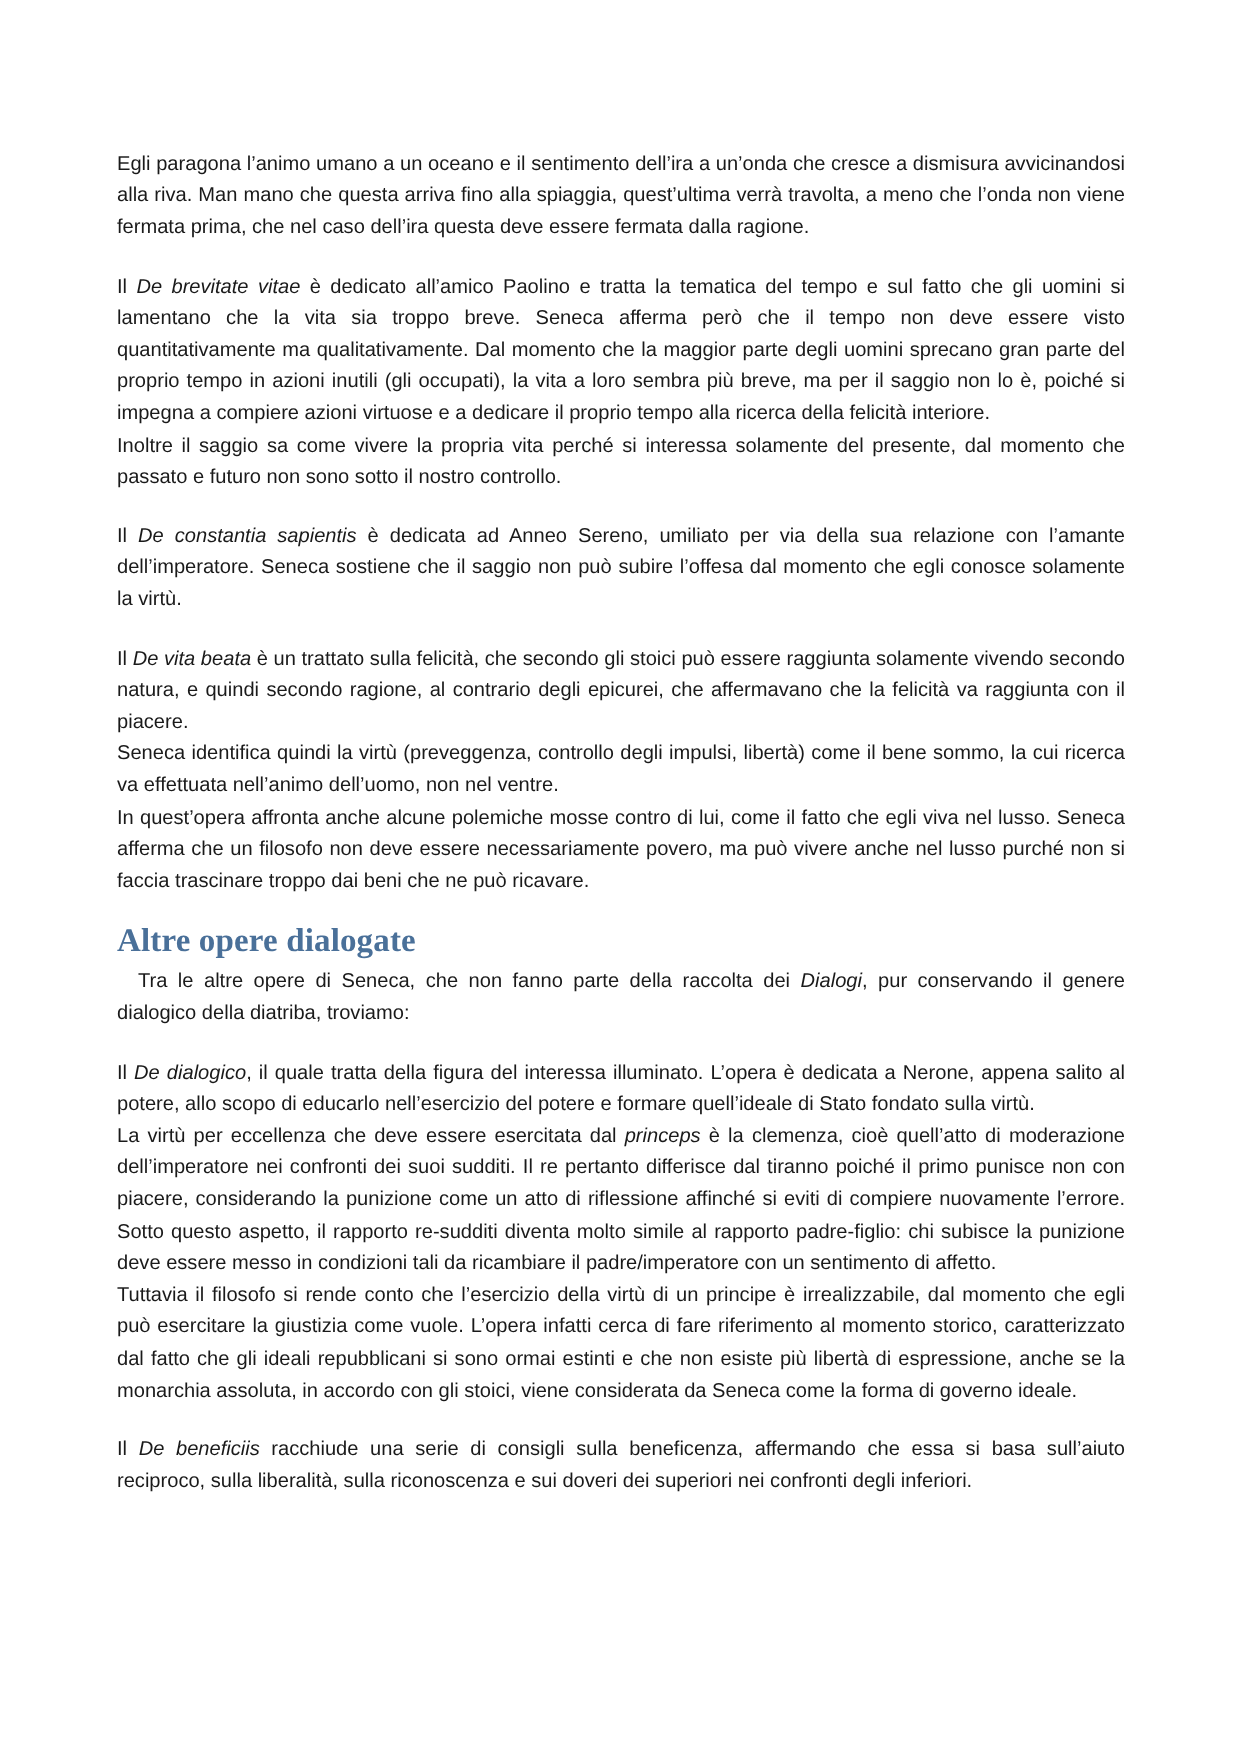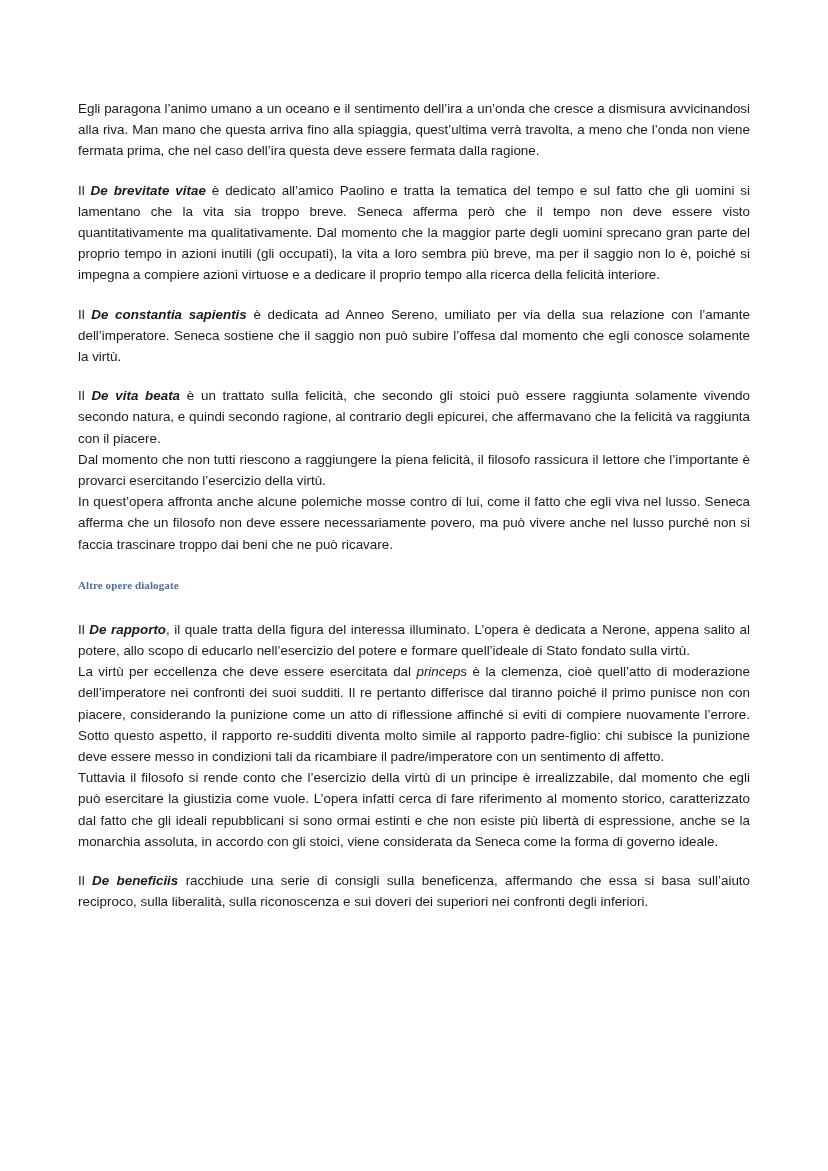--- a/index.html
+++ b/index.html
@@ -45,81 +45,85 @@
   .gap {
     height: 18px;
   }
   .gap-sm {
     height: 4px;
   }
   h2.section-heading {
     margin: 0;
     padding: 0;
     font-family: "Liberation Serif", serif;
-    font-size: 11px;
+    font-size: 22px;
     line-height: 24px;
     font-weight: bold;
     color: #4a7099;
     letter-spacing: 0.1px;
   }
   .indent-para {
     text-indent: 14px;
   }
   b, strong {
     font-weight: normal;
   }
   i, em {
     font-style: italic;
   }
   .bi {
-    font-weight: bold;
+    font-weight: normal;
     font-style: italic;
   }
 </style>
 </head>
 <body>
 
 <div class="page">
   <div class="doc-body">
 
     <div class="block">
       <p class="para">Egli paragona l’animo umano a un oceano e il sentimento dell’ira a un’onda che cresce a dismisura avvicinandosi alla riva. Man mano che questa arriva fino alla spiaggia, quest’ultima verrà travolta, a meno che l’onda non viene fermata prima, che nel caso dell’ira questa deve essere fermata dalla ragione.</p>
     </div>
 
     <div class="gap"></div>
 
     <div class="block">
       <p class="para"><span>Il </span><span class="bi">De brevitate vitae</span><span> è dedicato all’amico Paolino e tratta la tematica del </span><b>tempo</b><span> e sul fatto che gli uomini si lamentano che la vita sia troppo breve. Seneca afferma però che il tempo non deve essere visto quantitativamente ma qualitativamente. Dal momento che la maggior parte degli uomini sprecano gran parte del proprio tempo in azioni inutili (gli </span><b>occupati</b><span>), la vita a loro sembra più breve, ma per il saggio non lo è, poiché si impegna a compiere azioni virtuose e a dedicare il proprio tempo alla ricerca della felicità interiore.</span></p>
+      <p class="para"><span>Inoltre il saggio sa come vivere la propria vita perché si interessa solamente del </span><b>presente</b><span>, dal momento che passato e futuro non sono sotto il nostro controllo.</span></p>
     </div>
 
     <div class="gap"></div>
 
     <div class="block">
       <p class="para"><span>Il </span><span class="bi">De constantia sapientis</span><span> è dedicata ad Anneo Sereno, umiliato per via della sua relazione con l’amante dell’imperatore. Seneca sostiene che il saggio non può subire l’offesa dal momento che egli conosce solamente la </span><b>virtù</b><span>.</span></p>
     </div>
 
     <div class="gap"></div>
 
     <div class="block">
       <p class="para"><span>Il </span><span class="bi">De vita beata</span><span> è un trattato sulla felicità, che secondo gli stoici può essere raggiunta solamente vivendo secondo natura, e quindi secondo ragione, al contrario degli epicurei, che affermavano che la felicità va raggiunta con il piacere.</span></p>
-      <p class="para">Dal momento che non tutti riescono a raggiungere la piena felicità, il filosofo rassicura il lettore che l’importante è provarci esercitando l’esercizio della virtù.</p>
+      <p class="para">Seneca identifica quindi la virtù (preveggenza, controllo degli impulsi, libertà) come il bene sommo, la cui ricerca va effettuata nell’animo dell’uomo, non nel ventre.</p>
       <p class="para">In quest’opera affronta anche alcune polemiche mosse contro di lui, come il fatto che egli viva nel lusso. Seneca afferma che un filosofo non deve essere necessariamente povero, ma può vivere anche nel lusso purché non si faccia trascinare troppo dai beni che ne può ricavare.</p>
     </div>
 
     <div class="gap"></div>
 
     <h2 class="section-heading">Altre opere dialogate</h2>
 
     <div class="gap-sm"></div>
 
+    <div class="block">
+      <p class="para indent-para"><span>Tra le altre opere di Seneca, che non fanno parte della raccolta dei </span><i>Dialogi</i><span>, pur conservando il genere dialogico della diatriba, troviamo:</span></p>
+    </div>
 
     <div class="gap"></div>
 
     <div class="block">
-      <p class="para"><span>Il </span><span class="bi">De rapporto</span><span>, il quale tratta della figura del </span><b>interessa illuminato</b><span>. L’opera è dedicata a Nerone, appena salito al potere, allo scopo di educarlo nell’esercizio del potere e formare quell’ideale di Stato fondato sulla virtù.</span></p>
+      <p class="para"><span>Il </span><span class="bi">De dialogico</span><span>, il quale tratta della figura del </span><b>interessa illuminato</b><span>. L’opera è dedicata a Nerone, appena salito al potere, allo scopo di educarlo nell’esercizio del potere e formare quell’ideale di Stato fondato sulla virtù.</span></p>
       <p class="para"><span>La virtù per eccellenza che deve essere esercitata dal </span><i>princeps</i><span> è la </span><b>clemenza</b><span>, cioè quell’atto di moderazione dell’imperatore nei confronti dei suoi sudditi. Il re pertanto differisce dal tiranno poiché il primo punisce non con piacere, considerando la punizione come un atto di riflessione affinché si eviti di compiere nuovamente l’errore. Sotto questo aspetto, il rapporto re-sudditi diventa molto simile al rapporto padre-figlio: chi subisce la punizione deve essere messo in condizioni tali da ricambiare il padre/imperatore con un sentimento di affetto.</span></p>
       <p class="para">Tuttavia il filosofo si rende conto che l’esercizio della virtù di un principe è irrealizzabile, dal momento che egli può esercitare la giustizia come vuole. L’opera infatti cerca di fare riferimento al momento storico, caratterizzato dal fatto che gli ideali repubblicani si sono ormai estinti e che non esiste più libertà di espressione, anche se la monarchia assoluta, in accordo con gli stoici, viene considerata da Seneca come la forma di governo ideale.</p>
     </div>
 
     <div class="gap"></div>
 
     <div class="block">
       <p class="para"><span>Il </span><span class="bi">De beneficiis</span><span> racchiude una serie di consigli sulla beneficenza, affermando che essa si basa sull’aiuto reciproco, sulla liberalità, sulla riconoscenza e sui doveri dei superiori nei confronti degli inferiori.</span></p>
     </div>
 

